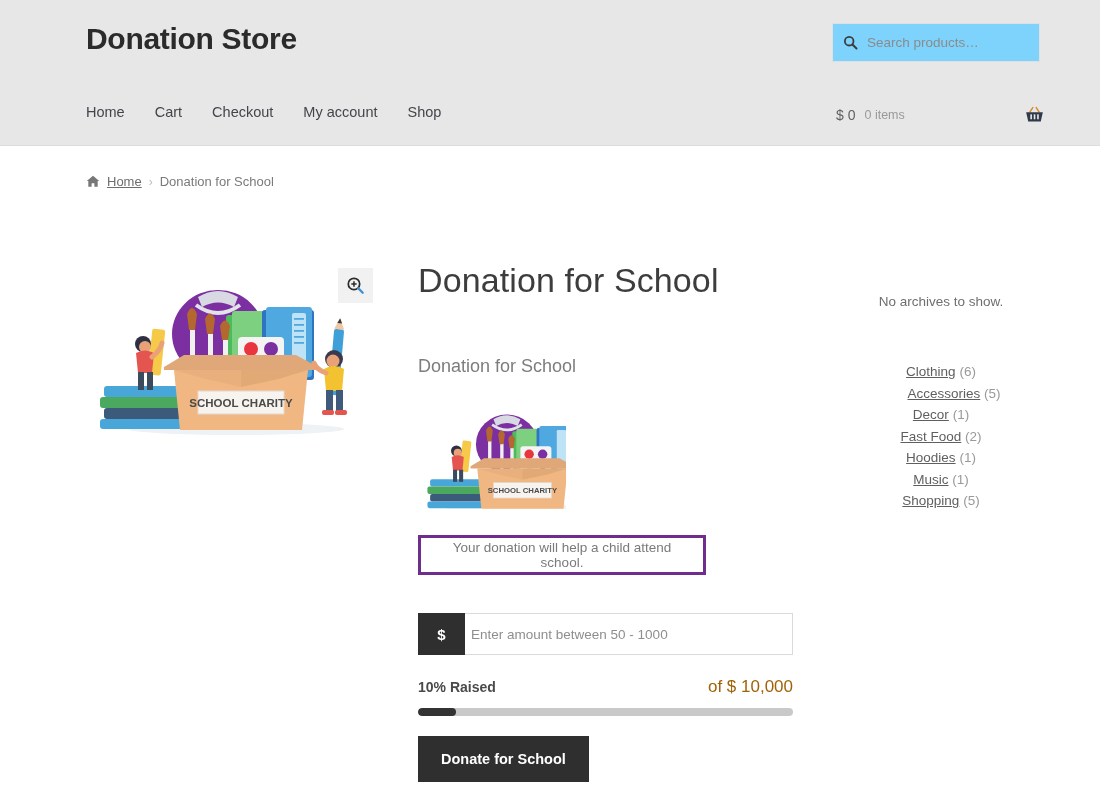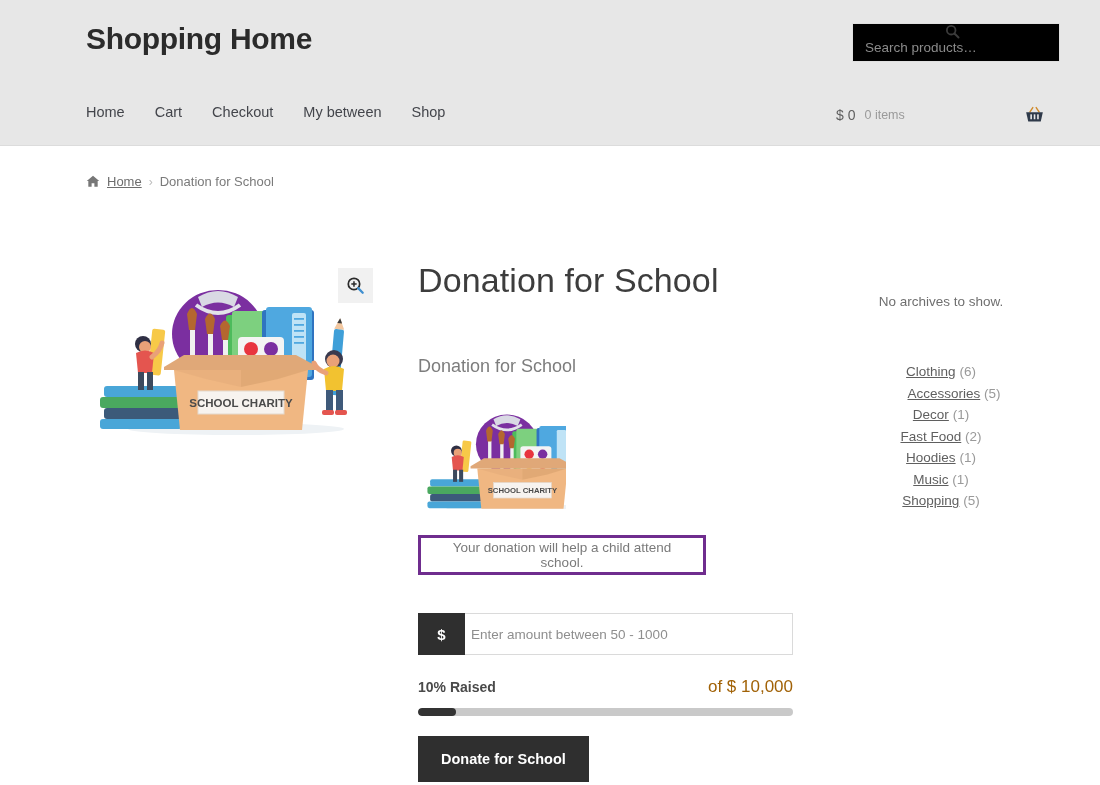--- a/index.html
+++ b/index.html
@@ -29,27 +29,26 @@
   }
   .main-nav {
     position:absolute; left:86px; top:104px;
     display:flex; gap:30px;
   }
   .main-nav a {
     font-size:14.5px; color:#43454b; text-decoration:none;
   }
 
   .search-wrap {
-    position:absolute; right:40px; top:23px;
+    position:absolute; right:60px; top:23px;
     width:208px; height:39px;
-    background:#000000;
+    background:#7dd3fc;
     border:1px solid #e0e0e0;
     display:flex; align-items:center;
     padding:0 10px;
-    flex-direction:column;
   }
   .search-icon { width:15px; height:15px; flex:none; margin-right:7px; }
   .search-input {
     border:none; background:transparent; outline:none;
     font-family:"Liberation Sans", sans-serif;
     font-size:13.5px; color:#6d6d6d; width:100%;
   }
   .search-input::placeholder { color:#8b8b8b; }
 
   .cart-row {
@@ -161,27 +160,27 @@
   .cat-list li { margin-bottom:6.5px; font-size:13.5px; color:#8d8d8d; }
   .cat-list li.child { padding-left:26px; }
   .cat-list a { color:#5f5f5f; }
   .cat-count { color:#9a9a9a; }
 </style>
 </head>
 <body>
 
 <header class="site-header">
   <div class="header-inner">
-    <h1 class="site-title">Shopping Home</h1>
+    <h1 class="site-title">Donation Store</h1>
 
     <nav class="main-nav">
       <a href="#">Home</a>
       <a href="#">Cart</a>
       <a href="#">Checkout</a>
-      <a href="#">My between</a>
+      <a href="#">My account</a>
       <a href="#">Shop</a>
     </nav>
 
     <div class="search-wrap">
       <svg class="search-icon" viewBox="0 0 16 16">
         <circle cx="6.6" cy="6.6" r="4.6" fill="none" stroke="#3b3b3b" stroke-width="1.9"></circle>
         <line x1="10.1" y1="10.1" x2="14.4" y2="14.4" stroke="#3b3b3b" stroke-width="2.1" stroke-linecap="round"></line>
       </svg>
       <input class="search-input" type="text" placeholder="Search products…" style="">
     </div>

